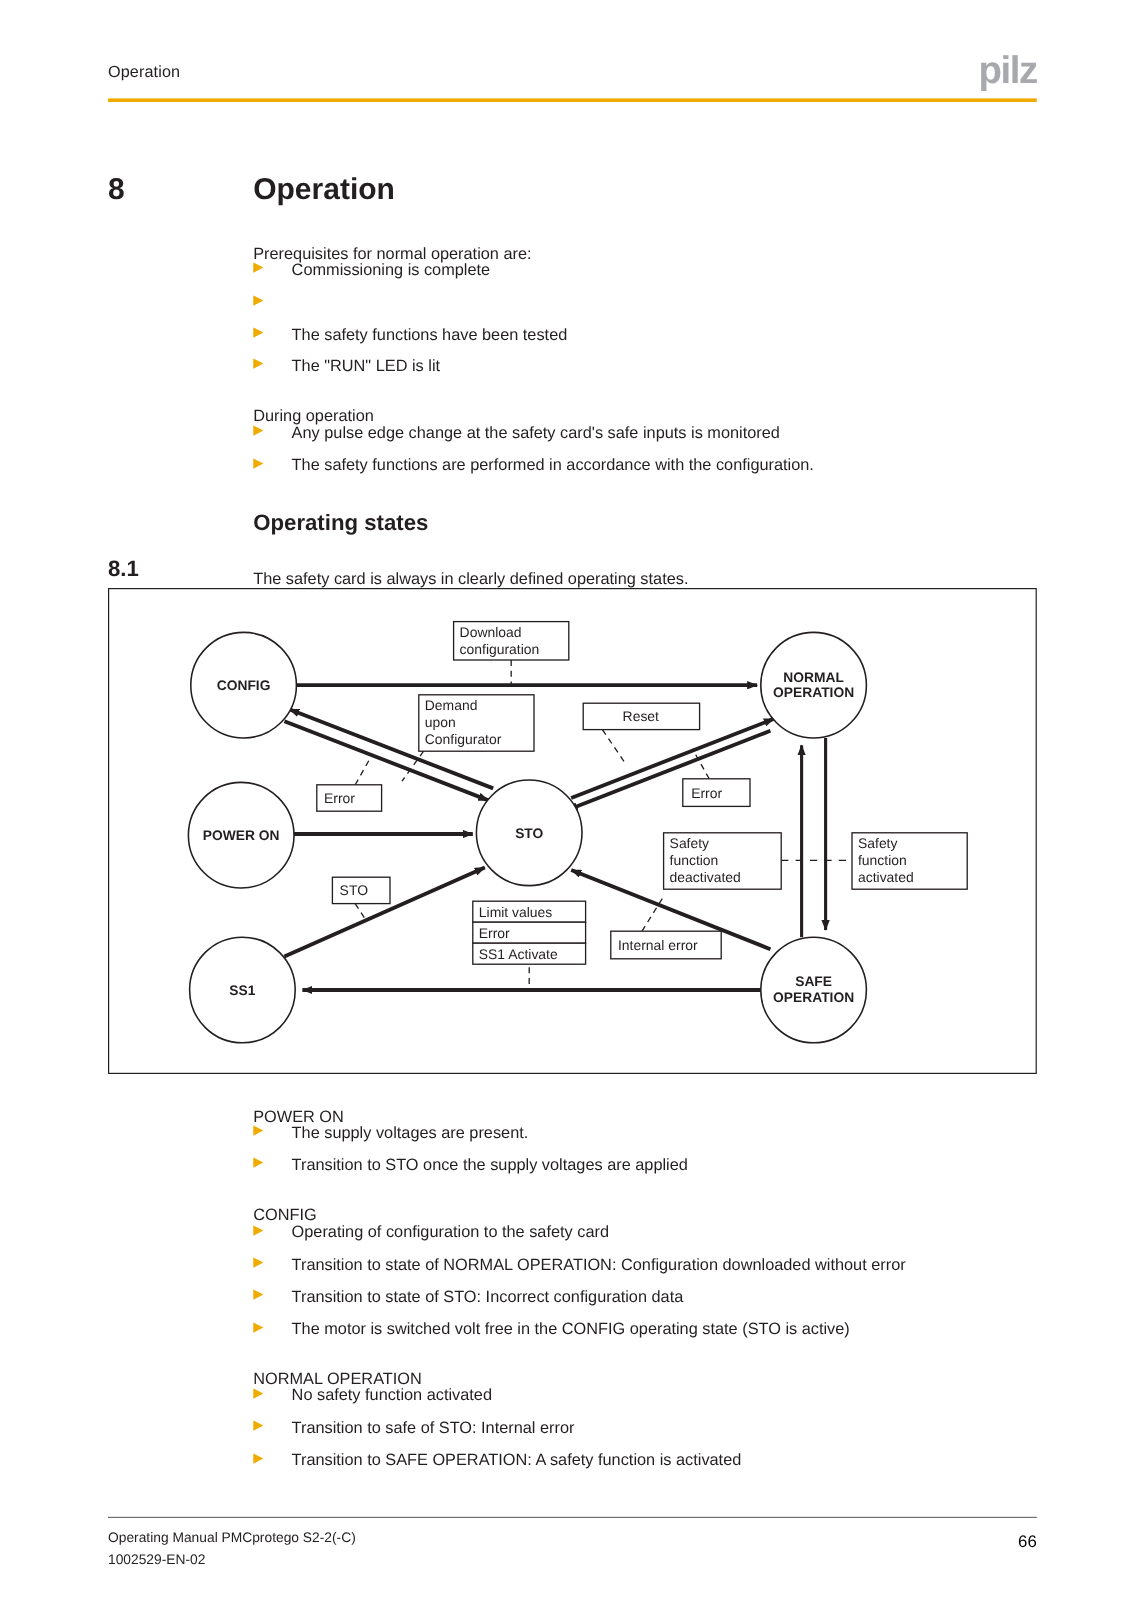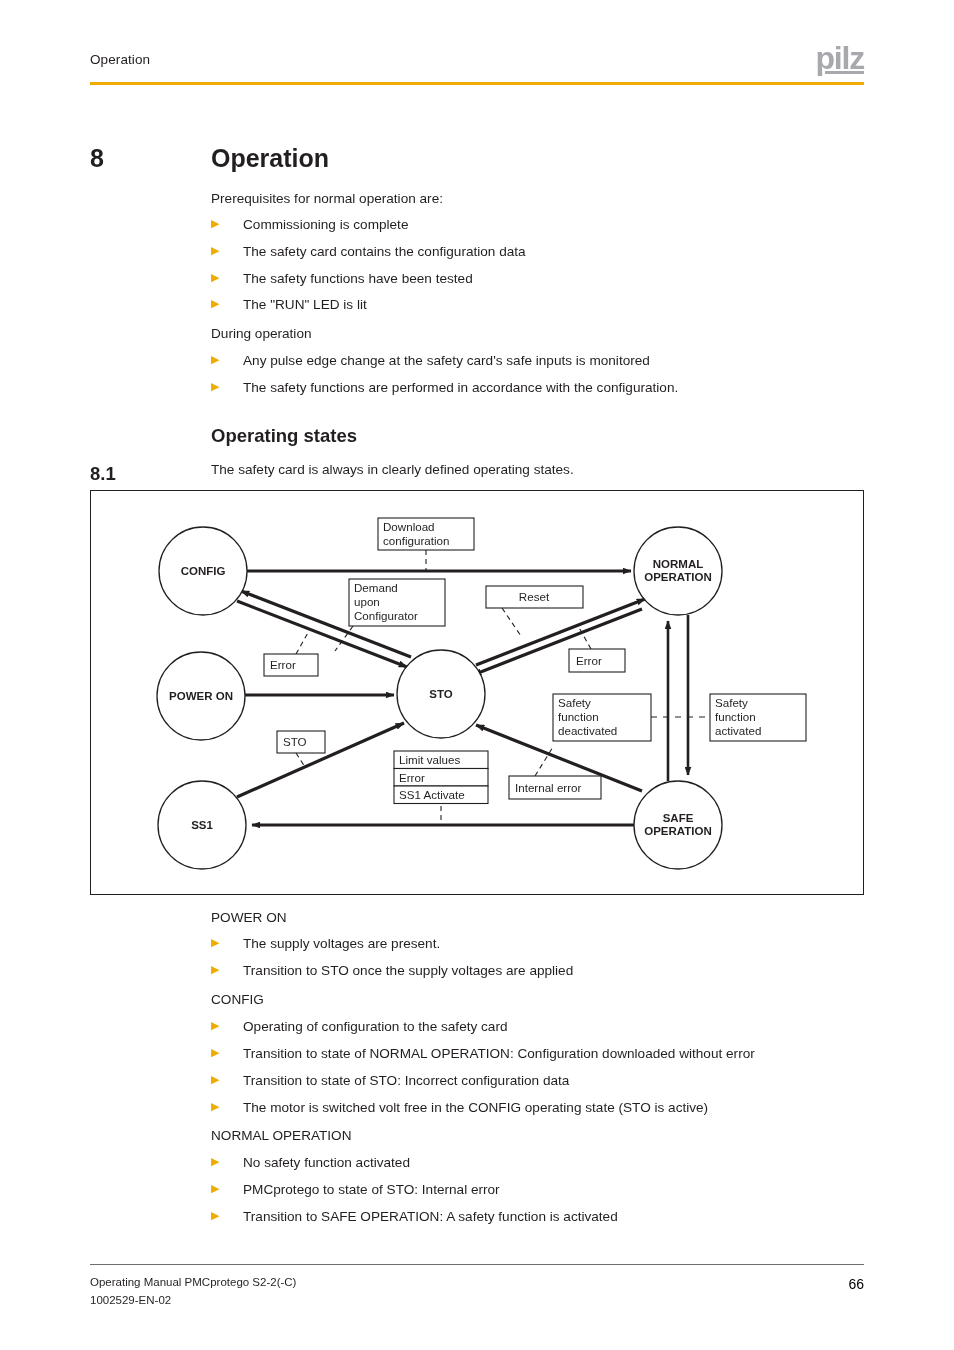--- a/index.html
+++ b/index.html
@@ -34,21 +34,20 @@
   }
   .brand-logo {
     position: absolute;
     right: 0;
     top: -8px;
     font-size: 32px;
     font-weight: bold;
     color: #a7a9ac;
     letter-spacing: -1.2px;
     line-height: 1;
-    text-decoration: underline;
   }
   .header-rule {
     position: absolute;
     left: 90px;
     top: 82px;
     width: 774px;
     height: 3px;
     background: #f0ab00;
   }
 
@@ -101,20 +100,21 @@
     text-align: right;
   }
 
   
   .para {
     position: absolute;
     left: 211px;
     font-size: 13.6px;
     color: #231f20;
     line-height: 1.35;
+    margin-top: 13px;
   }
   .bullet-row {
     position: absolute;
     left: 211px;
     font-size: 13.6px;
     color: #231f20;
     line-height: 1.35;
     display: flex;
     align-items: flex-start;
   }
@@ -201,21 +201,20 @@
 </div>
 
 <div class="para" style="top:190px;">Prerequisites for normal operation are:</div>
 
 <div class="bullet-row" style="top:216px;">
   <span class="bullet-marker">▶</span>
   <span class="bullet-text">Commissioning is complete</span>
 </div>
 <div class="bullet-row" style="top:243px;">
   <span class="bullet-marker">▶</span>
-  <span class="bullet-text">The safety card contains the configuration data</span>
 </div>
 <div class="bullet-row" style="top:270px;">
   <span class="bullet-marker">▶</span>
   <span class="bullet-text">The safety functions have been tested</span>
 </div>
 <div class="bullet-row" style="top:296px;">
   <span class="bullet-marker">▶</span>
   <span class="bullet-text">The "RUN" LED is lit</span>
 </div>
 
@@ -411,21 +410,21 @@
   <span class="bullet-text">The motor is switched volt free in the CONFIG operating state (STO is active)</span>
 </div>
 
 <div class="para" style="top:1127px;">NORMAL OPERATION</div>
 <div class="bullet-row" style="top:1154px;">
   <span class="bullet-marker">▶</span>
   <span class="bullet-text">No safety function activated</span>
 </div>
 <div class="bullet-row" style="top:1181px;">
   <span class="bullet-marker">▶</span>
-  <span class="bullet-text">PMCprotego to state of STO: Internal error</span>
+  <span class="bullet-text">Transition to safe of STO: Internal error</span>
 </div>
 <div class="bullet-row" style="top:1208px;">
   <span class="bullet-marker">▶</span>
   <span class="bullet-text">Transition to SAFE OPERATION: A safety function is activated</span>
 </div>
 
 <div class="footer-rule"></div>
 <div class="footer-left">
   <div>Operating Manual PMCprotego S2-2(-C)</div>
   <div>1002529-EN-02</div>

